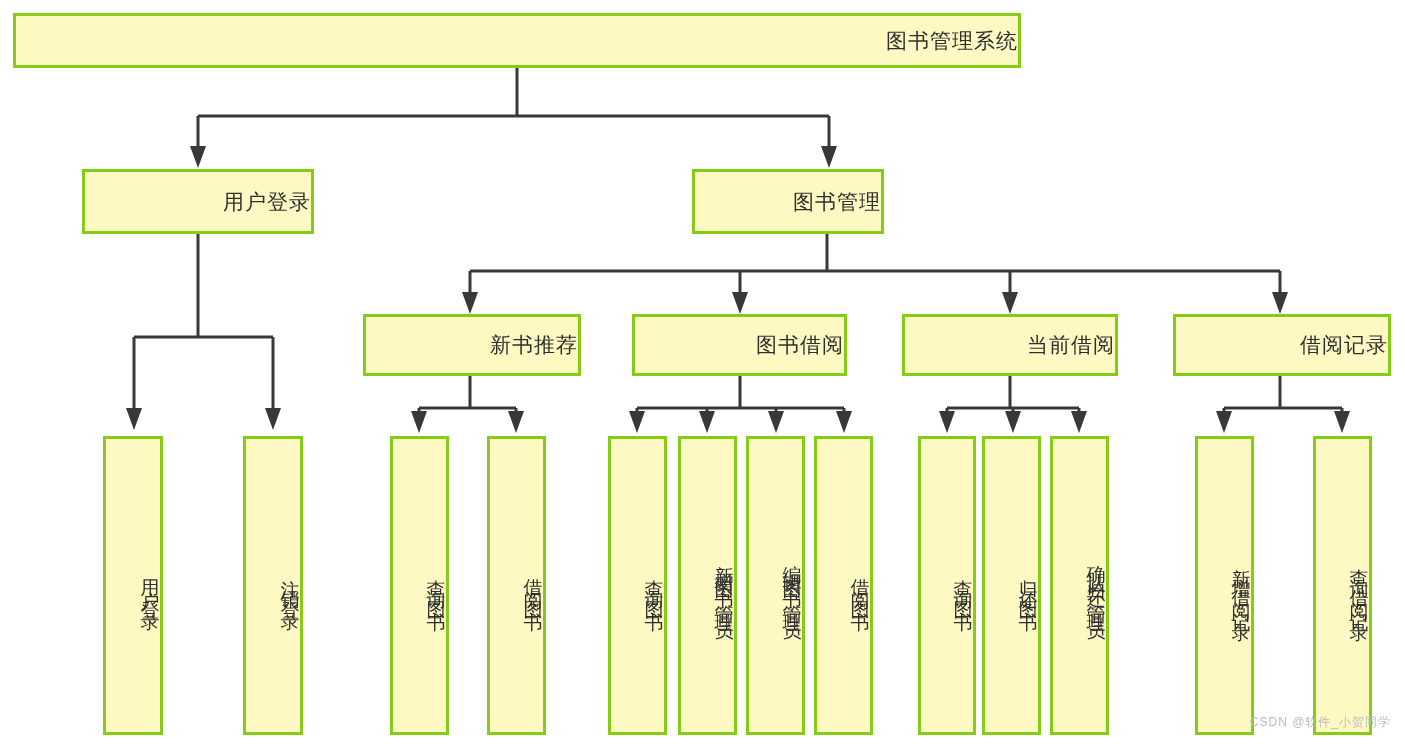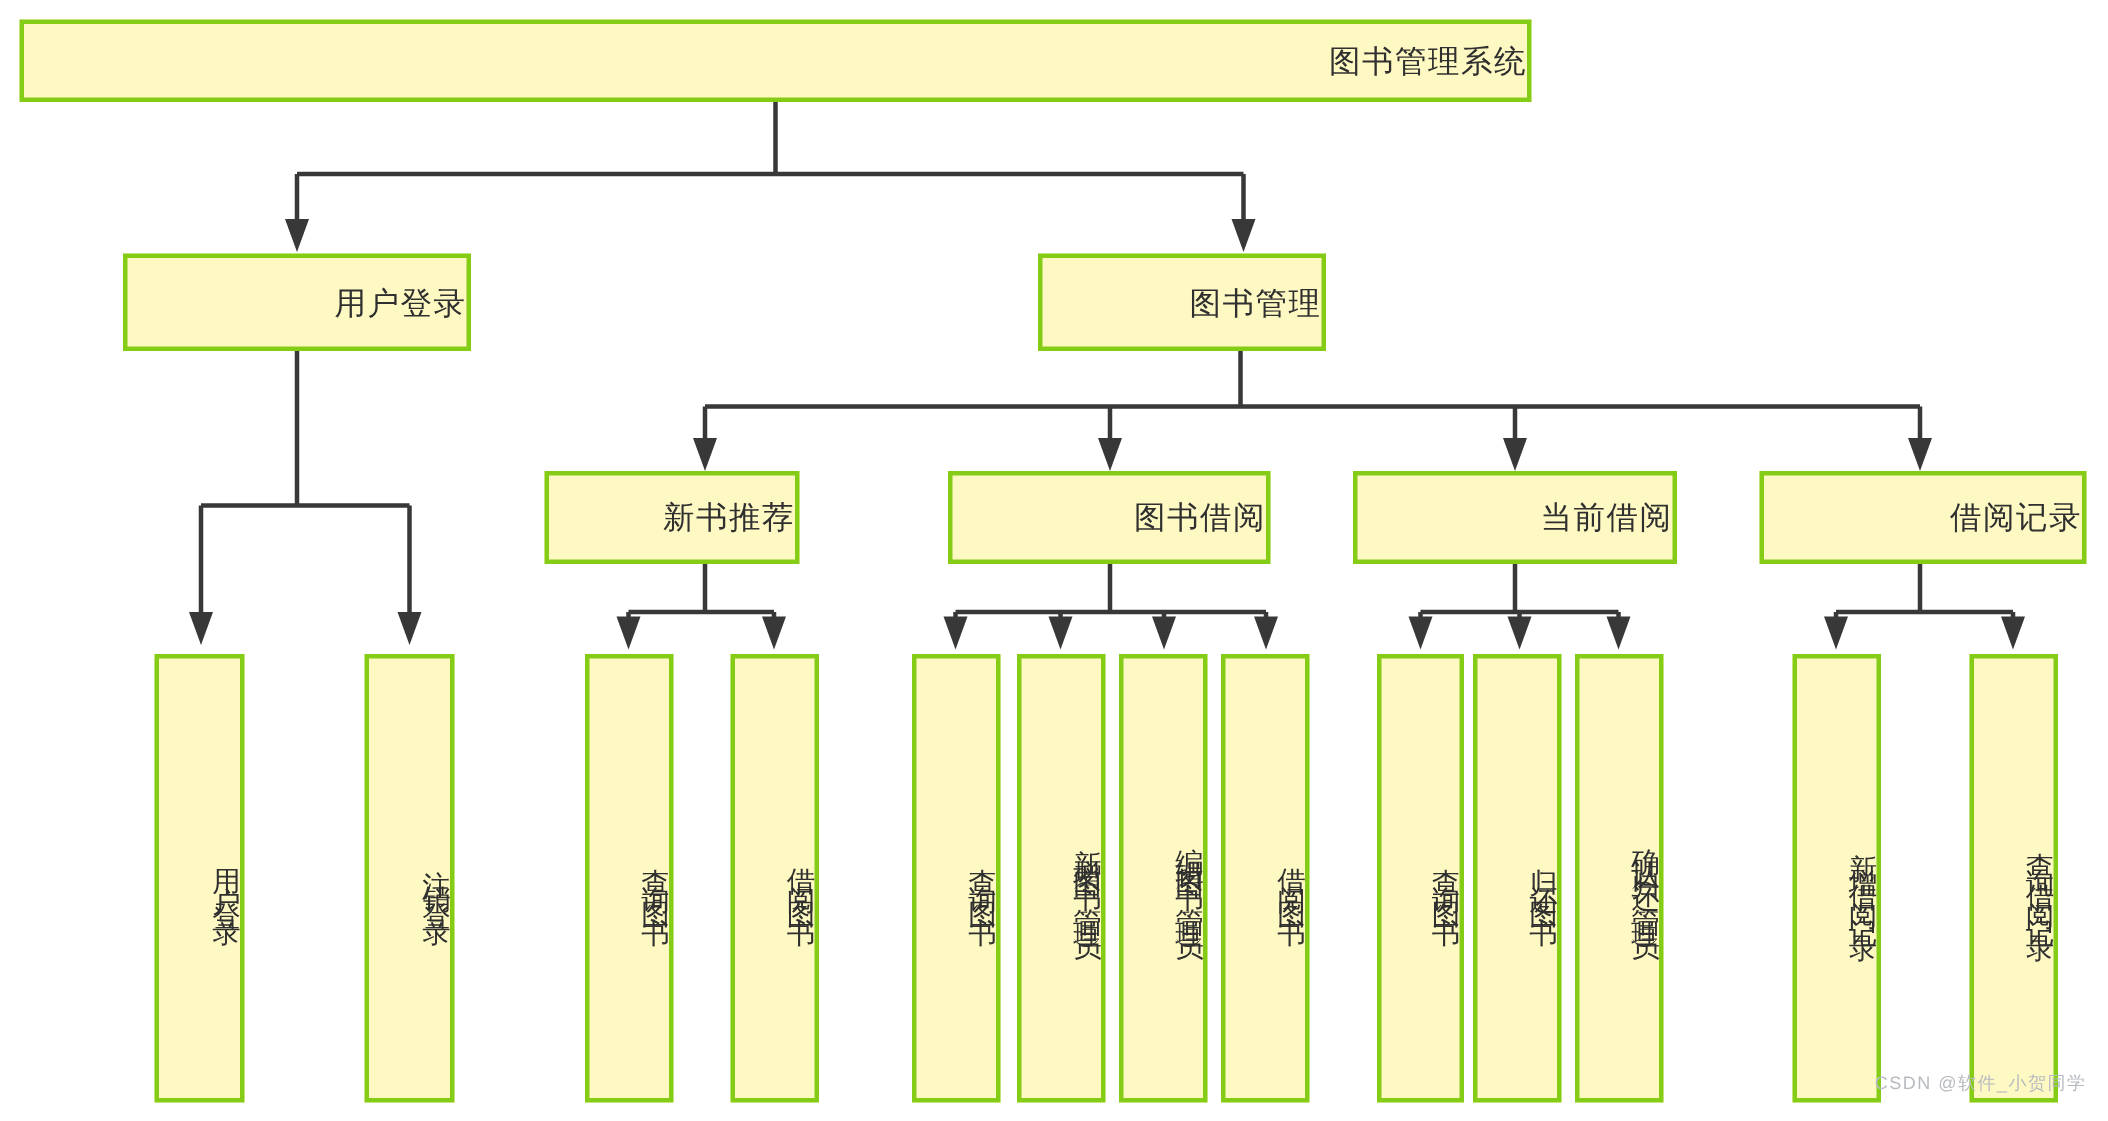--- a/index.html
+++ b/index.html
@@ -109,21 +109,21 @@
     <span>图书管理系统</span>
   </div>
 
   <div class="node hnode" style="left:82px; top:169px; width:232px; height:65px;">
     <span>用户登录</span>
   </div>
   <div class="node hnode" style="left:676px; top:169px; width:192px; height:65px;margin-left:16px;">
     <span>图书管理</span>
   </div>
 
-  <div class="node hnode" style="left:363px; top:314px; width:170px; height:62px;">
+  <div class="node hnode" style="left:363px; top:314px; width:218px; height:62px;">
     <span>新书推荐</span>
   </div>
   <div class="node hnode" style="left:632px; top:314px; width:215px; height:62px;">
     <span>图书借阅</span>
   </div>
   <div class="node hnode" style="left:902px; top:314px; width:216px; height:62px;">
     <span>当前借阅</span>
   </div>
   <div class="node hnode" style="left:1173px; top:314px; width:218px; height:62px;padding-left:23px;">
     <span>借阅记录</span>

